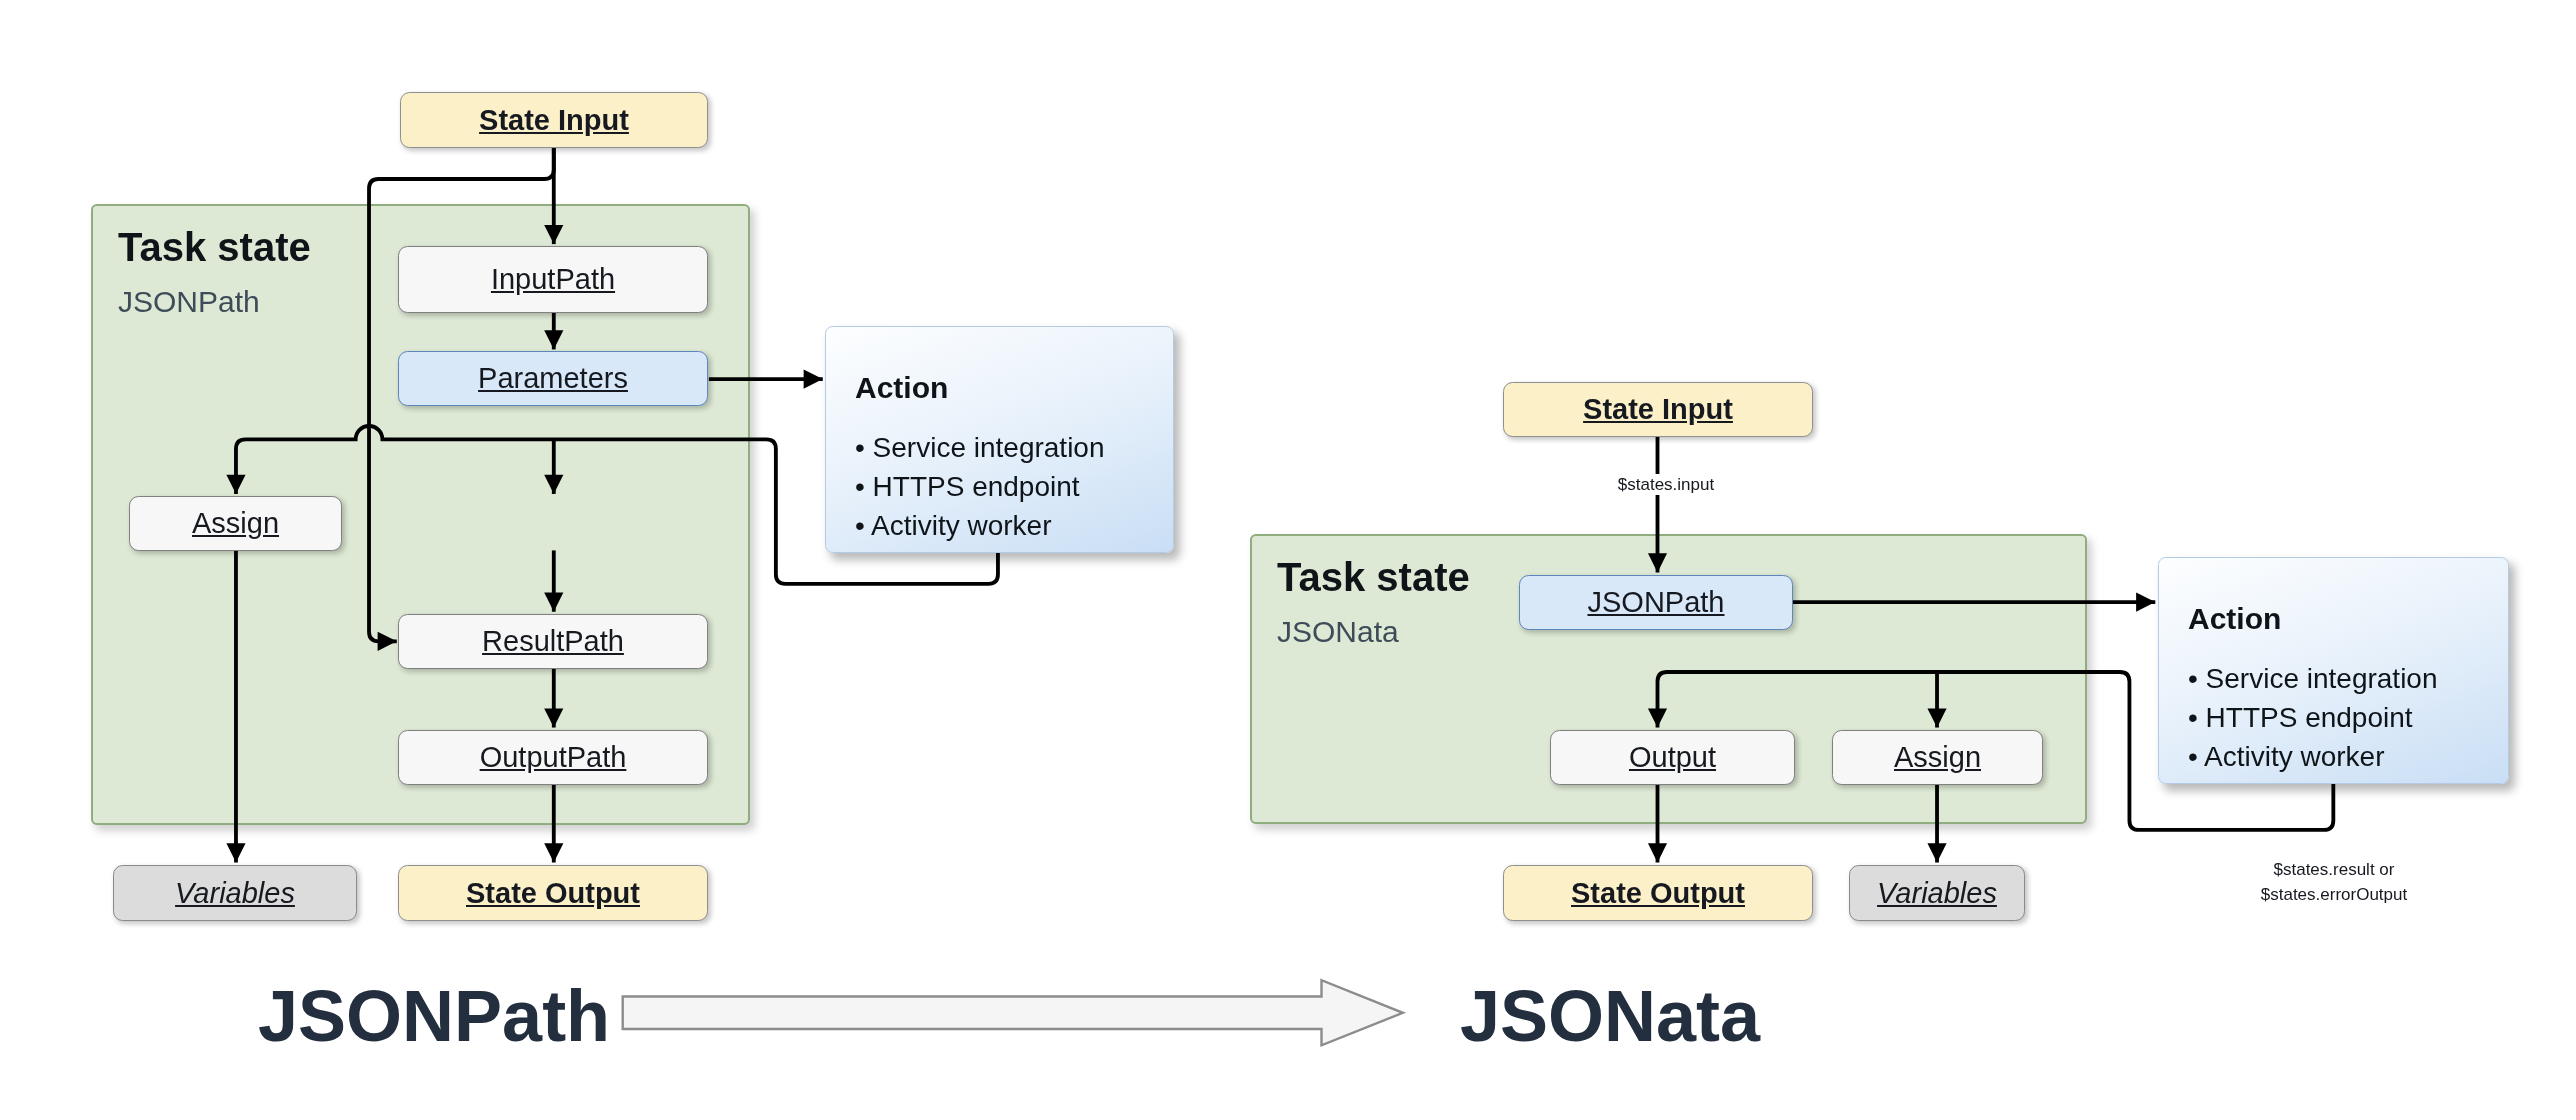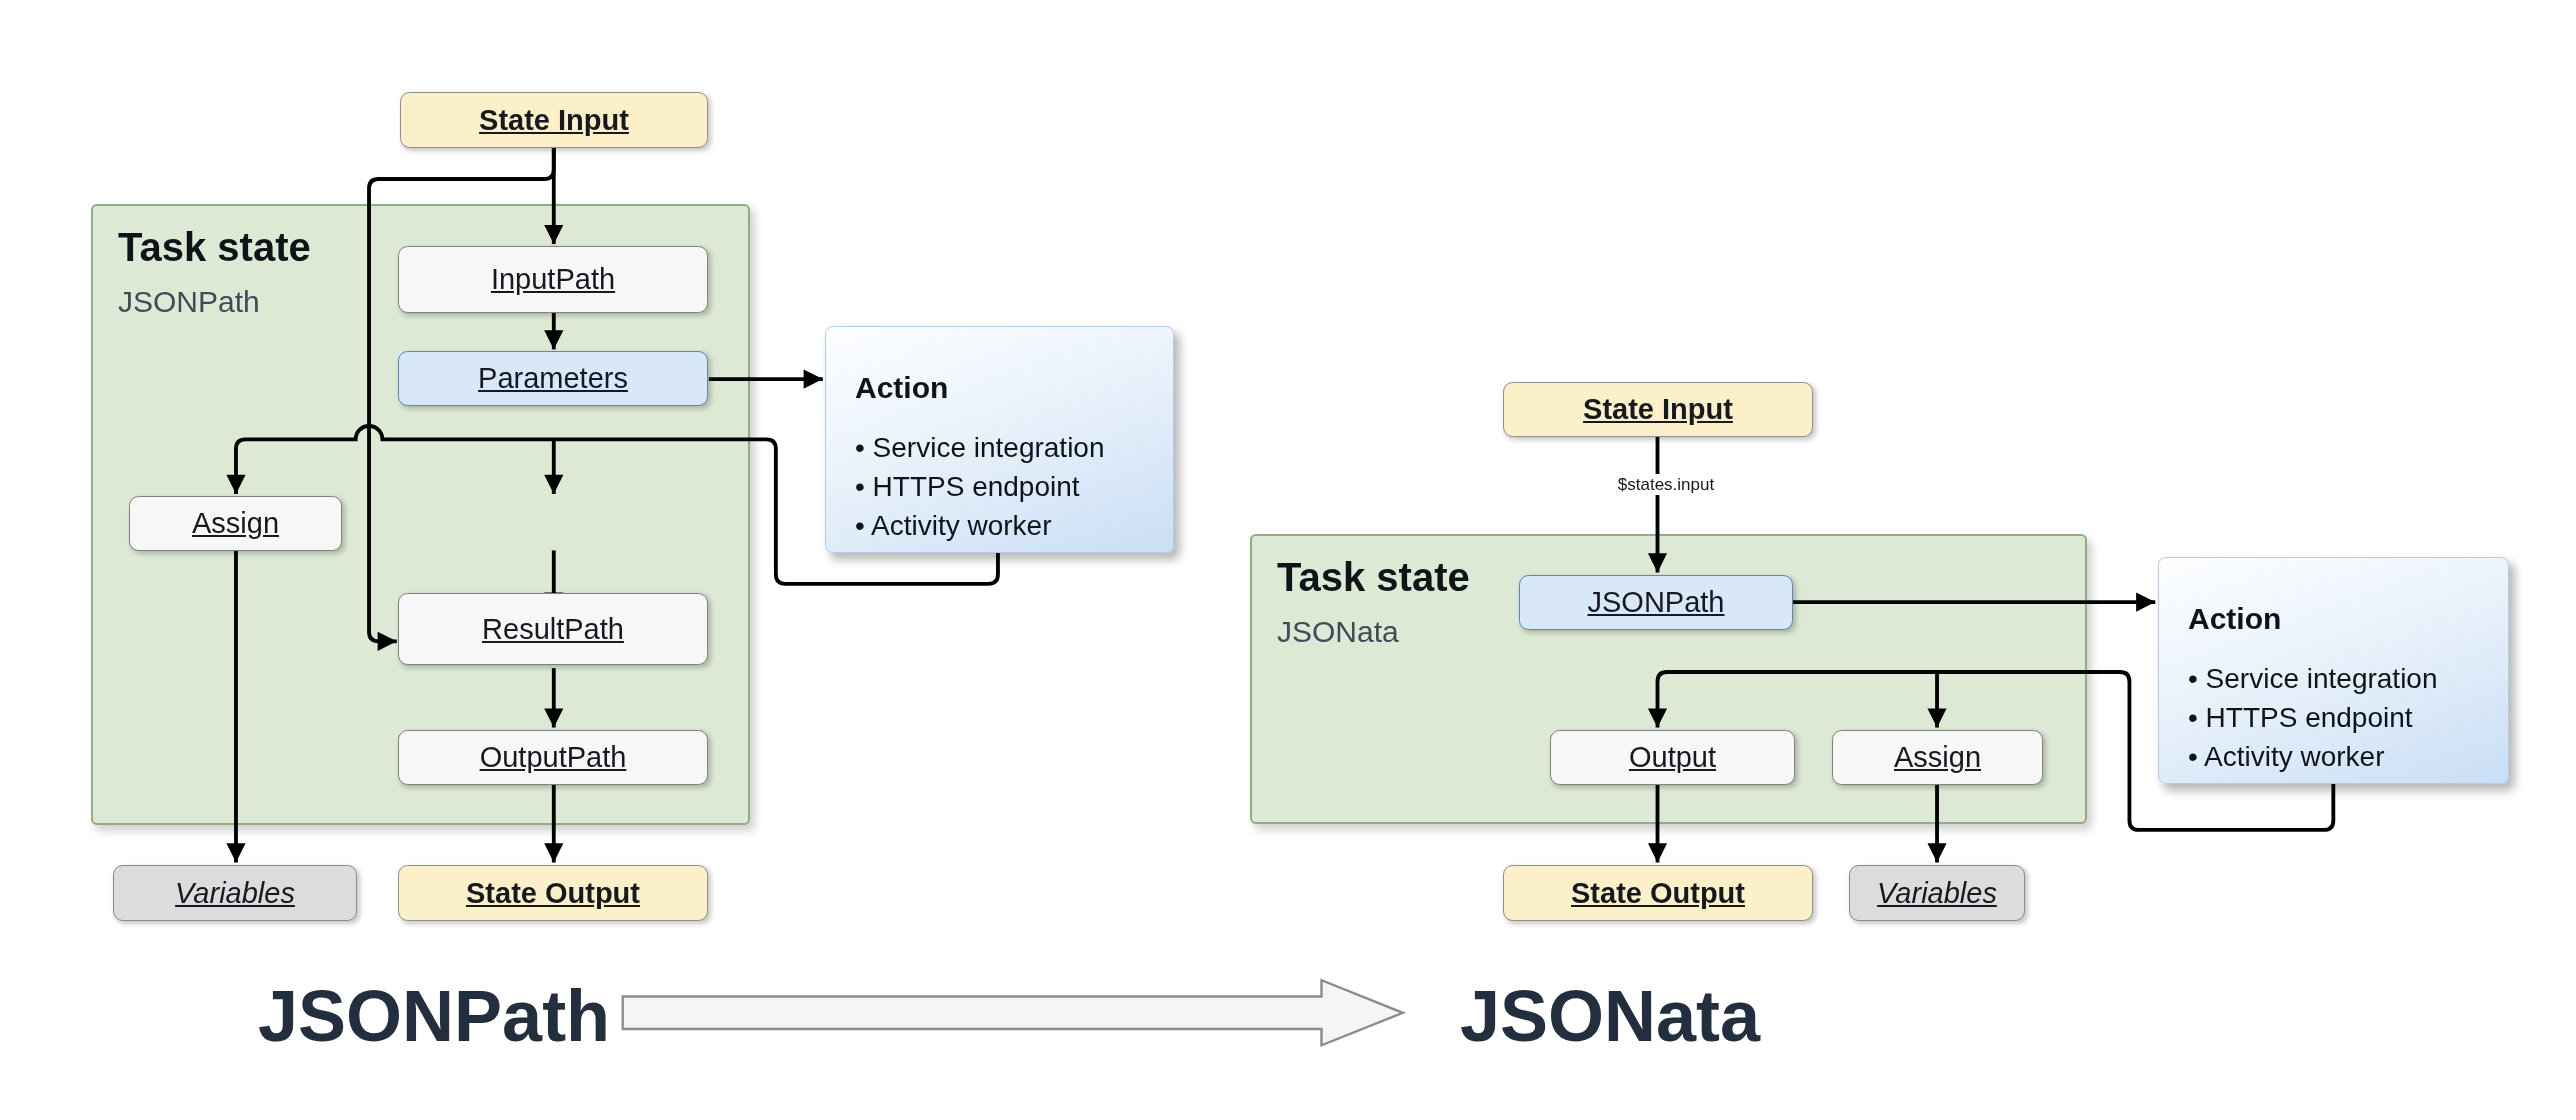--- a/index.html
+++ b/index.html
@@ -88,21 +88,21 @@
 
   <div class="node io" style="left:400px; top:92px; width:308px; height:56px;">State Input</div>
 
   <div class="node" style="left:398px; top:246px; width:310px; height:67px;">InputPath</div>
 
   <div class="node blue" style="left:398px; top:351px; width:310px; height:55px;">Parameters</div>
 
   <div class="node" style="left:129px; top:496px; width:213px; height:55px;">Assign</div>
 
 
-  <div class="node" style="left:398px; top:593px; width:310px; height:72px;">ResultPath</div>
+  <div class="node" style="left:398px; top:614px; width:310px; height:55px;">ResultPath</div>
 
   <div class="node" style="left:398px; top:730px; width:310px; height:55px;">OutputPath</div>
 
   <div class="action" style="left:825px; top:326px; width:349px; height:227px;">
     <div class="action-title">Action</div>
     <div class="action-item">Service integration</div>
     <div class="action-item">HTTPS endpoint</div>
     <div class="action-item">Activity worker</div>
   </div>
 
@@ -126,18 +126,22 @@
     <div class="action-title">Action</div>
     <div class="action-item">Service integration</div>
     <div class="action-item">HTTPS endpoint</div>
     <div class="action-item">Activity worker</div>
   </div>
 
   <div class="node io" style="left:1503px; top:865px; width:310px; height:56px;">State Output</div>
 
   <div class="node vars" style="left:1849px; top:865px; width:176px; height:56px;">Variables</div>
 
+  <div class="annotation center annotation-block" style="left:2334px; top:858px; width:402px;">
+    <div>$states.result or</div>
+    <div>$states.errorOutput</div>
+  </div>
 
   <div class="footer-label" style="left:258px; top:975px;">JSONPath</div>
   <div class="footer-label" style="left:1460px; top:975px;">JSONata</div>
 
 </div>
 
 
 </body></html>

